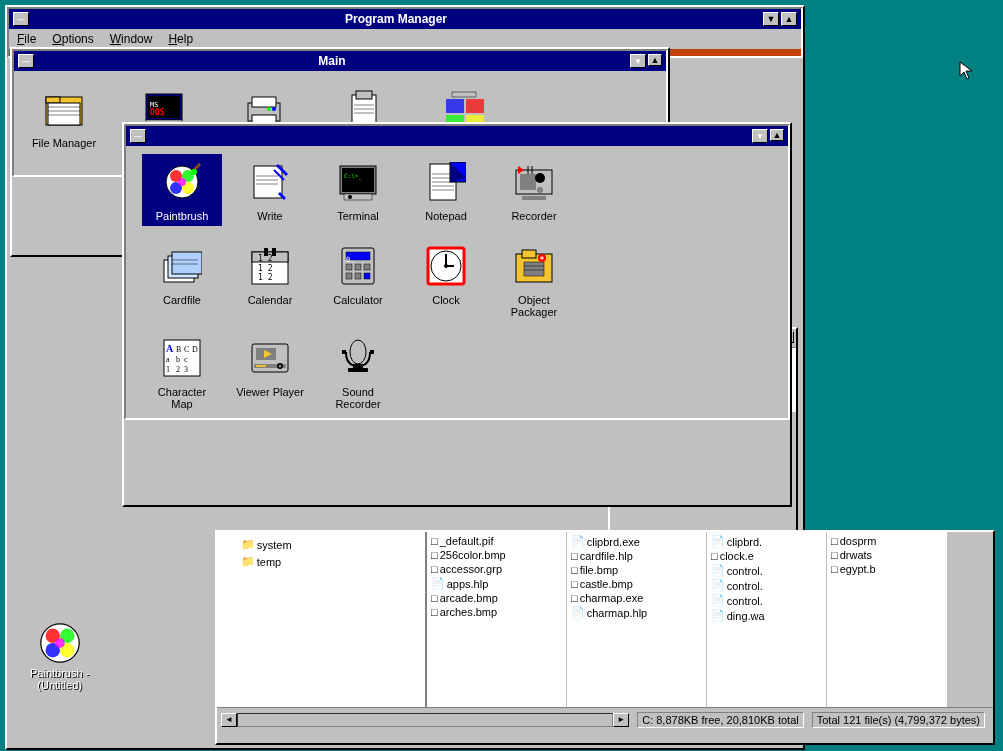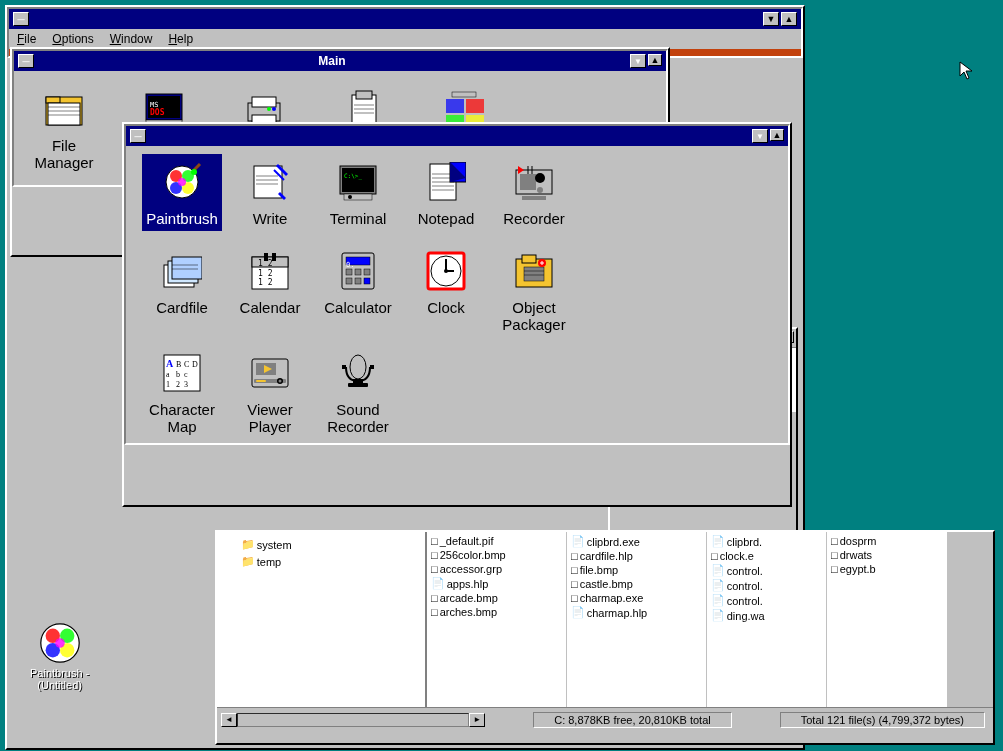--- a/index.html
+++ b/index.html
@@ -106,45 +106,44 @@
       width: 48px;
       height: 48px;
       margin-bottom: 4px;
       display: flex;
       align-items: center;
       justify-content: center;
       position: relative;
     }
     .icon-label {
       text-align: center;
-      font-size: 15px;
+      font-size: 11px;
       color: #000;
       word-wrap: break-word;
       max-width: 80px;
     }
     .scroll-arrow {
       width: 16px;
       height: 16px;
       background: #c0c0c0;
       border: 1px solid #fff;
       border-right-color: #000;
       border-bottom-color: #000;
       display: flex;
       align-items: center;
       justify-content: center;
       font-size: 8px;
       cursor: pointer;
     }
     .status-section {
-      padding: 1px 20px;
+      padding: 1px 4px;
       border: 1px solid #808080;
       border-right-color: #fff;
       border-bottom-color: #fff;
       margin-right: 4px;
-      margin-left: 40px;
     }
 
     
     #desktop-icon {
       position: absolute;
       bottom: 60px;
       left: 30px;
       display: flex;
       flex-direction: column;
       align-items: center;
@@ -176,20 +175,21 @@
     }
   </style>
 </head>
 <body>
 
 <div class="window" style="position:absolute;top:5px;left:5px;width:800px;height:745px;">
   <div class="window-inner">
 
     <div class="title-bar">
       <div class="system-btn">─</div>
+      <div class="title-bar-title">Program Manager</div>
       <div class="title-bar-controls">
         <div class="win-btn">▼</div>
         <div class="win-btn">▲</div>
       </div>
     </div>
 
     <div class="menu-bar">
       <div class="menu-item"><span class="menu-underline">F</span>ile</div>
       <div class="menu-item"><span class="menu-underline">O</span>ptions</div>
       <div class="menu-item"><span class="menu-underline">W</span>indow</div>

